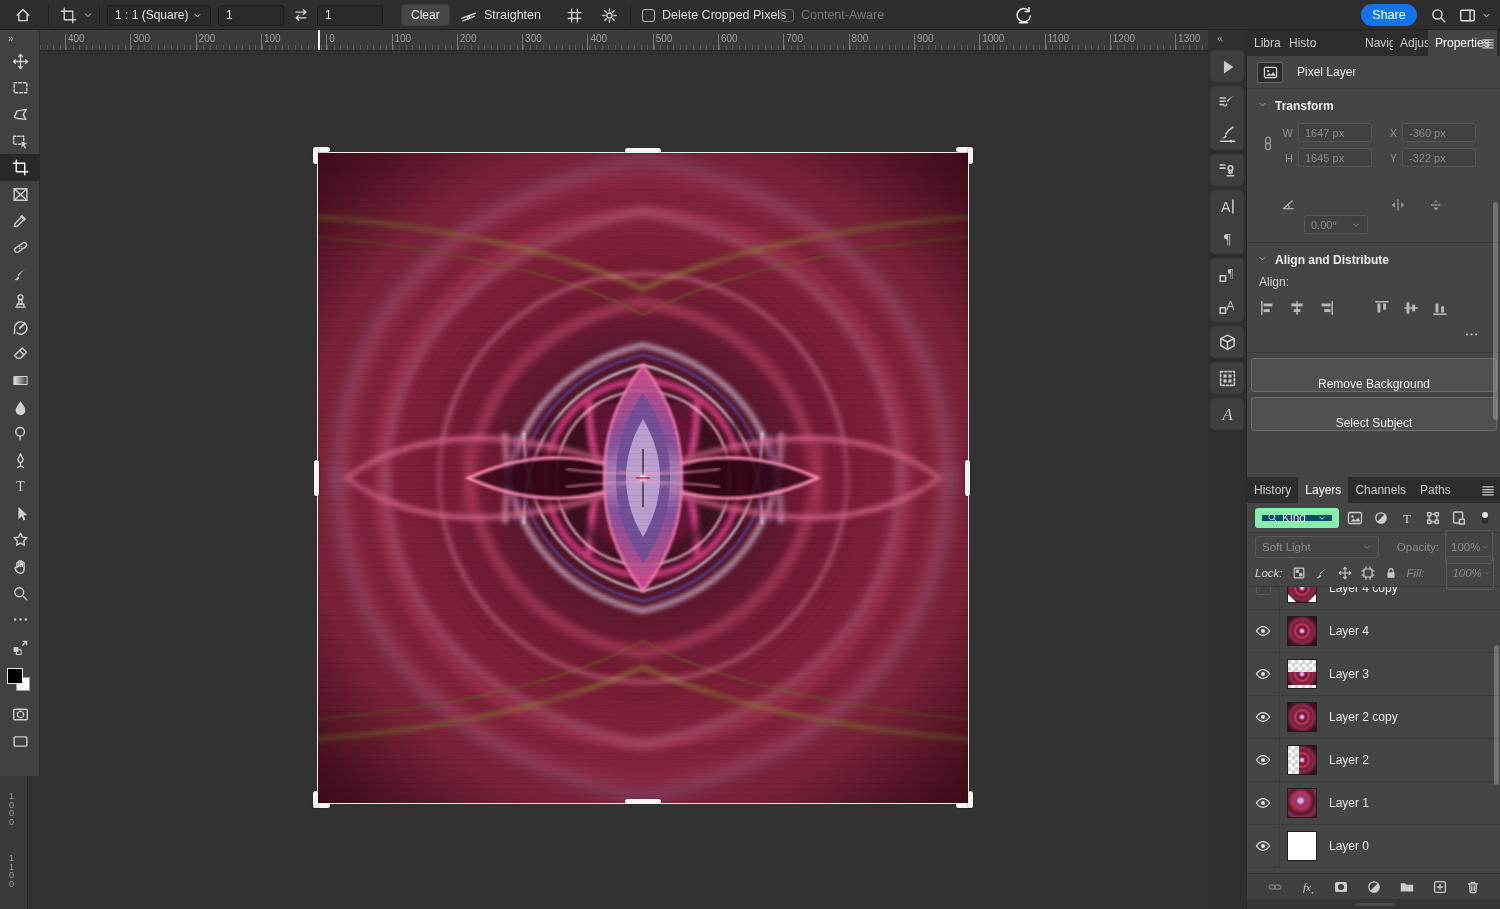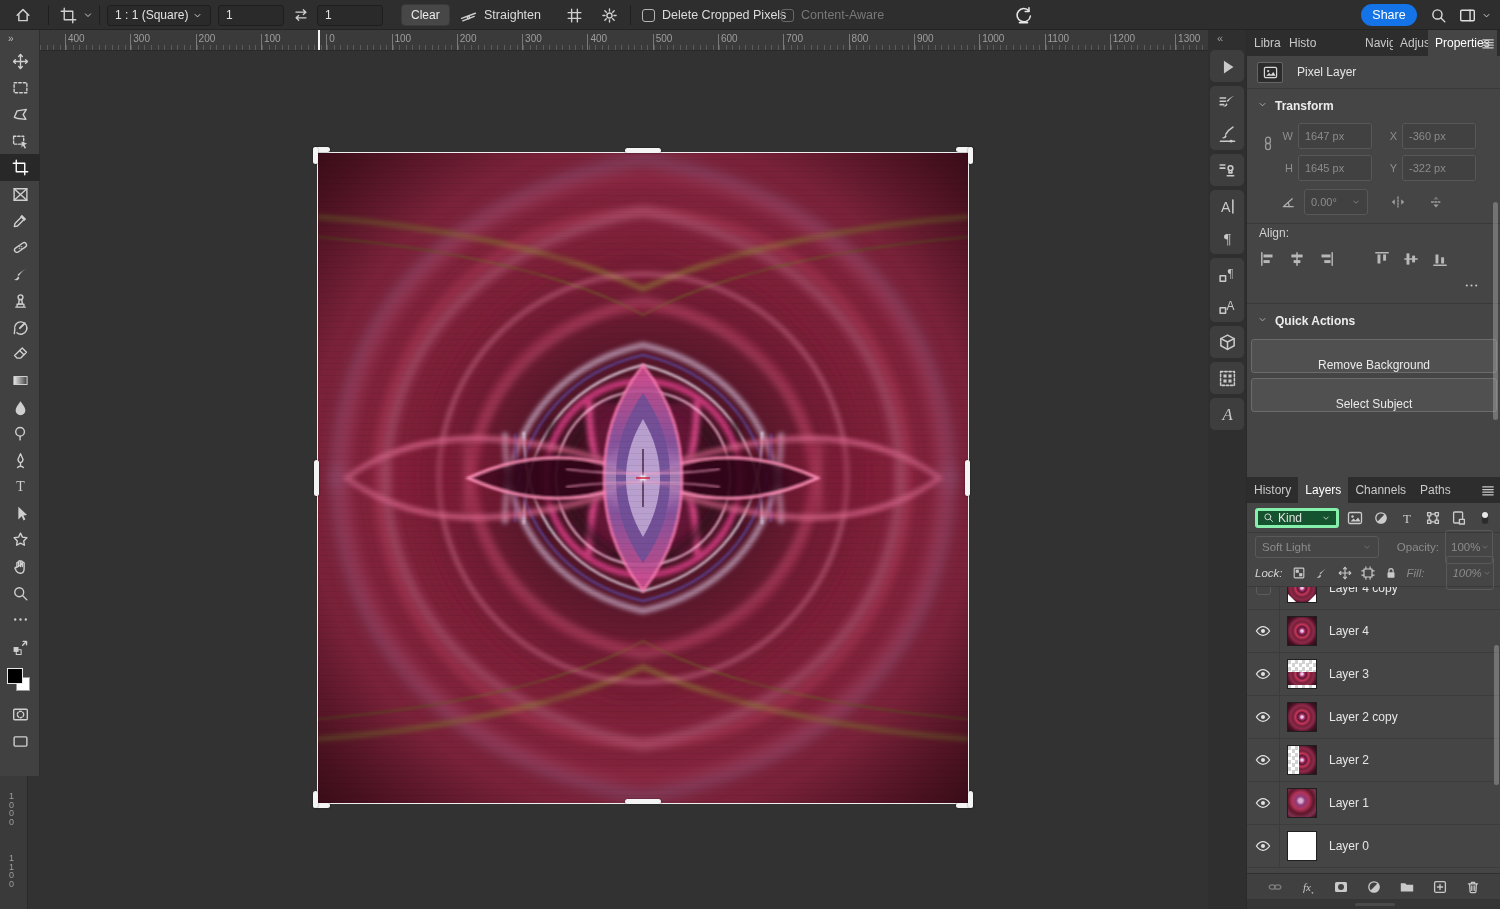--- a/index.html
+++ b/index.html
@@ -66,35 +66,35 @@
   
   .props { position:absolute; left:0; top:0; width:254px; height:447px; overflow:hidden; }
   .pixel-row { height:33px; display:flex; align-items:center; border-bottom:1px solid #3a3a3a; padding-left:10px; gap:14px; }
   .pixel-thumb { width:26px; height:21px; background:#2c2c2c; border:1px solid #666; border-radius:2px; color:#d8d8d8; display:flex; align-items:center; justify-content:center; }
   .sec-head { display:flex; align-items:flex-start; gap:7px; padding:10px 10px 6px 10px; color:#ececec; font-weight:bold; font-size:12px; }
   .sec-head .chev { color:#b5b5b5; }
   .xf-grid { position:relative; padding:4px 10px 8px 34px; }
   .xf-link { position:absolute; left:13px; top:16px; color:#9a9a9a; }
   .xf-row { display:flex; align-items:center; gap:5px; margin-bottom:6px; }
   .xf-lab { width:12px; text-align:right; color:#8f8f8f; font-size:11px; }
-  .xf-field { width:74px; height:19px; background:#414141; border:1px solid #585858; border-radius:3px; color:#8b8b8b; font-size:11px; display:flex; align-items:center; padding:12px 6px; }
+  .xf-field { width:74px; height:19px; background:#414141; border:1px solid #585858; border-radius:3px; color:#8b8b8b; font-size:11px; display:flex; align-items:center; padding:2px 6px; }
   .xf-angle { display:flex; align-items:center; gap:8px; margin-top:8px; }
-  .xf-angle .xf-field { width:64px; justify-content:space-between; }
+  .xf-angle .xf-field { width:64px; justify-content:space-between;margin-top:40px; }
   .flio { color:#9f9f9f; margin-left:14px; }
   .align-label { padding:2px 10px 6px 12px; color:#cfcfcf; }
   .align-row { display:flex; align-items:center; padding:4px 10px 2px 12px; color:#b8b8b8; gap:11px; }
   .align-gap { width:16px; }
   .align-dots { display:flex; justify-content:flex-end; padding:8px 22px 10px 0; color:#c9c9c9; }
   .qa-btn { margin:5px 4px; height:34px; background:#505050; border:1px solid #6b6b6b; border-radius:3px; color:#eaeaea; font-size:12px; display:flex; align-items:flex-end; justify-content:center; }
   .props-scroll { position:absolute; right:3px; top:172px; width:5px; height:218px; background:rgba(170,170,170,.45); border-radius:3px; }
 
   
   .layerspanel { position:absolute; left:0; top:447px; width:254px; bottom:0; display:flex; flex-direction:column; }
   .kind-row { height:30px; display:flex; align-items:center; border-bottom:1px solid #3a3a3a; padding:0 8px; gap:8px; }
-  .kind-select { width:92px; height:20px; background:#14532d; border:3px solid #86efac; border-radius:3px; display:flex; align-items:center; gap:4px; padding:0 5px; color:#e2e2e2; }
+  .kind-select { width:92px; height:20px; background:#0c4a6e; border:7px solid #86efac; border-radius:3px; display:flex; align-items:center; gap:4px; padding:0 5px; color:#e2e2e2; }
   .kind-icons { display:flex; align-items:center; gap:10px; margin-left:auto; color:#cccccc; }
   .blend-row { height:27px; display:flex; align-items:center; padding:0 8px; gap:6px; }
   .dis-select { width:128px; height:19px; border:1px solid #595959; border-radius:3px; color:#8b8b8b; font-size:11.5px; display:flex; align-items:center; justify-content:space-between; padding:10px 6px; }
   .dis-lab { color:#8b8b8b; font-size:11.5px; }
   .dis-box { width:48px; height:34px; border:1px solid #595959; border-radius:3px; color:#8b8b8b; font-size:11.5px; display:flex; align-items:center; justify-content:space-between; padding:16px 5px; }
   .lock-row { height:27px; display:flex; align-items:center; padding:0 8px; gap:9px; border-bottom:1px solid #3a3a3a;font-style:italic; }
   .lock-row .lab { color:#d2d2d2; font-size:11.5px; }
   .lock-row .lk { color:#c9c9c9; }
   .lock-fill { margin-left:auto; display:flex; align-items:center; gap:22px; }
   .layers-list { flex:1; overflow:hidden; position:relative; }
@@ -789,20 +789,28 @@
               <svg class="ic" width="16" height="16" viewBox="0 0 16 16" fill="none" stroke="currentColor" stroke-width="1.3" stroke-linecap="round" stroke-linejoin="round" aria-hidden="true">
                 <path d="m8 2.6 2.6 3H5.4z" fill="currentColor" stroke="none" opacity=".55"></path>
                 <path d="M3.5 8h9" stroke-dasharray="1.8 1.5"></path>
                 <path d="m8 13.4 2.6-3H5.4z" fill="currentColor" stroke="none"></path>
               </svg>
             </span>
         </div>
       </div>
 
       <div class="section-divider"></div>
+      <div class="sec-head">
+        <span class="chev">
+            <svg class="ic" width="11" height="11" viewBox="0 0 16 16" fill="none" stroke="currentColor" stroke-width="1.3" stroke-linecap="round" stroke-linejoin="round" aria-hidden="true">
+              <path d="M4.5 6.5 8 10l3.5-3.5"></path>
+            </svg>
+          </span>
+        <span>Align and Distribute</span>
+      </div>
       <div class="align-label">Align:</div>
       <div class="align-row" id="align-icons">
           <span><span><svg class="ic" width="18" height="18" viewBox="0 0 16 16" fill="none" stroke="currentColor" stroke-width="1.3" stroke-linecap="round" stroke-linejoin="round" aria-hidden="true">
                 <path d="M2.5 2.5v11"></path>
                 <rect x="4" y="4" width="8" height="2.6" fill="currentColor" stroke="none"></rect>
                 <rect x="4" y="9" width="5.5" height="2.6" fill="currentColor" stroke="none"></rect>
               </svg></span></span>
           <span><span><svg class="ic" width="18" height="18" viewBox="0 0 16 16" fill="none" stroke="currentColor" stroke-width="1.3" stroke-linecap="round" stroke-linejoin="round" aria-hidden="true">
                 <path d="M8 2.5v11"></path>
                 <rect x="3" y="4" width="10" height="2.6" fill="currentColor" stroke="none"></rect>
@@ -834,28 +842,20 @@
           <span>
             <svg class="ic" width="15" height="15" viewBox="0 0 16 16" fill="none" stroke="currentColor" stroke-width="1.3" stroke-linecap="round" stroke-linejoin="round" aria-hidden="true">
               <circle cx="3" cy="8" r="1.1" fill="currentColor" stroke="none"></circle>
               <circle cx="8" cy="8" r="1.1" fill="currentColor" stroke="none"></circle>
               <circle cx="13" cy="8" r="1.1" fill="currentColor" stroke="none"></circle>
             </svg>
           </span>
         </div>
 
       <div class="section-divider"></div>
-      <div class="sec-head">
-        <span class="chev">
-            <svg class="ic" width="11" height="11" viewBox="0 0 16 16" fill="none" stroke="currentColor" stroke-width="1.3" stroke-linecap="round" stroke-linejoin="round" aria-hidden="true">
-              <path d="M4.5 6.5 8 10l3.5-3.5"></path>
-            </svg>
-          </span>
-        <span>Quick Actions</span>
-      </div>
       <div class="qa-btn">
           <span>Remove Background</span>
         </div>
       <div class="qa-btn">
           <span>Select Subject</span>
         </div>
       <div class="props-scroll"></div>
     </div>
 
     <div class="layerspanel">

